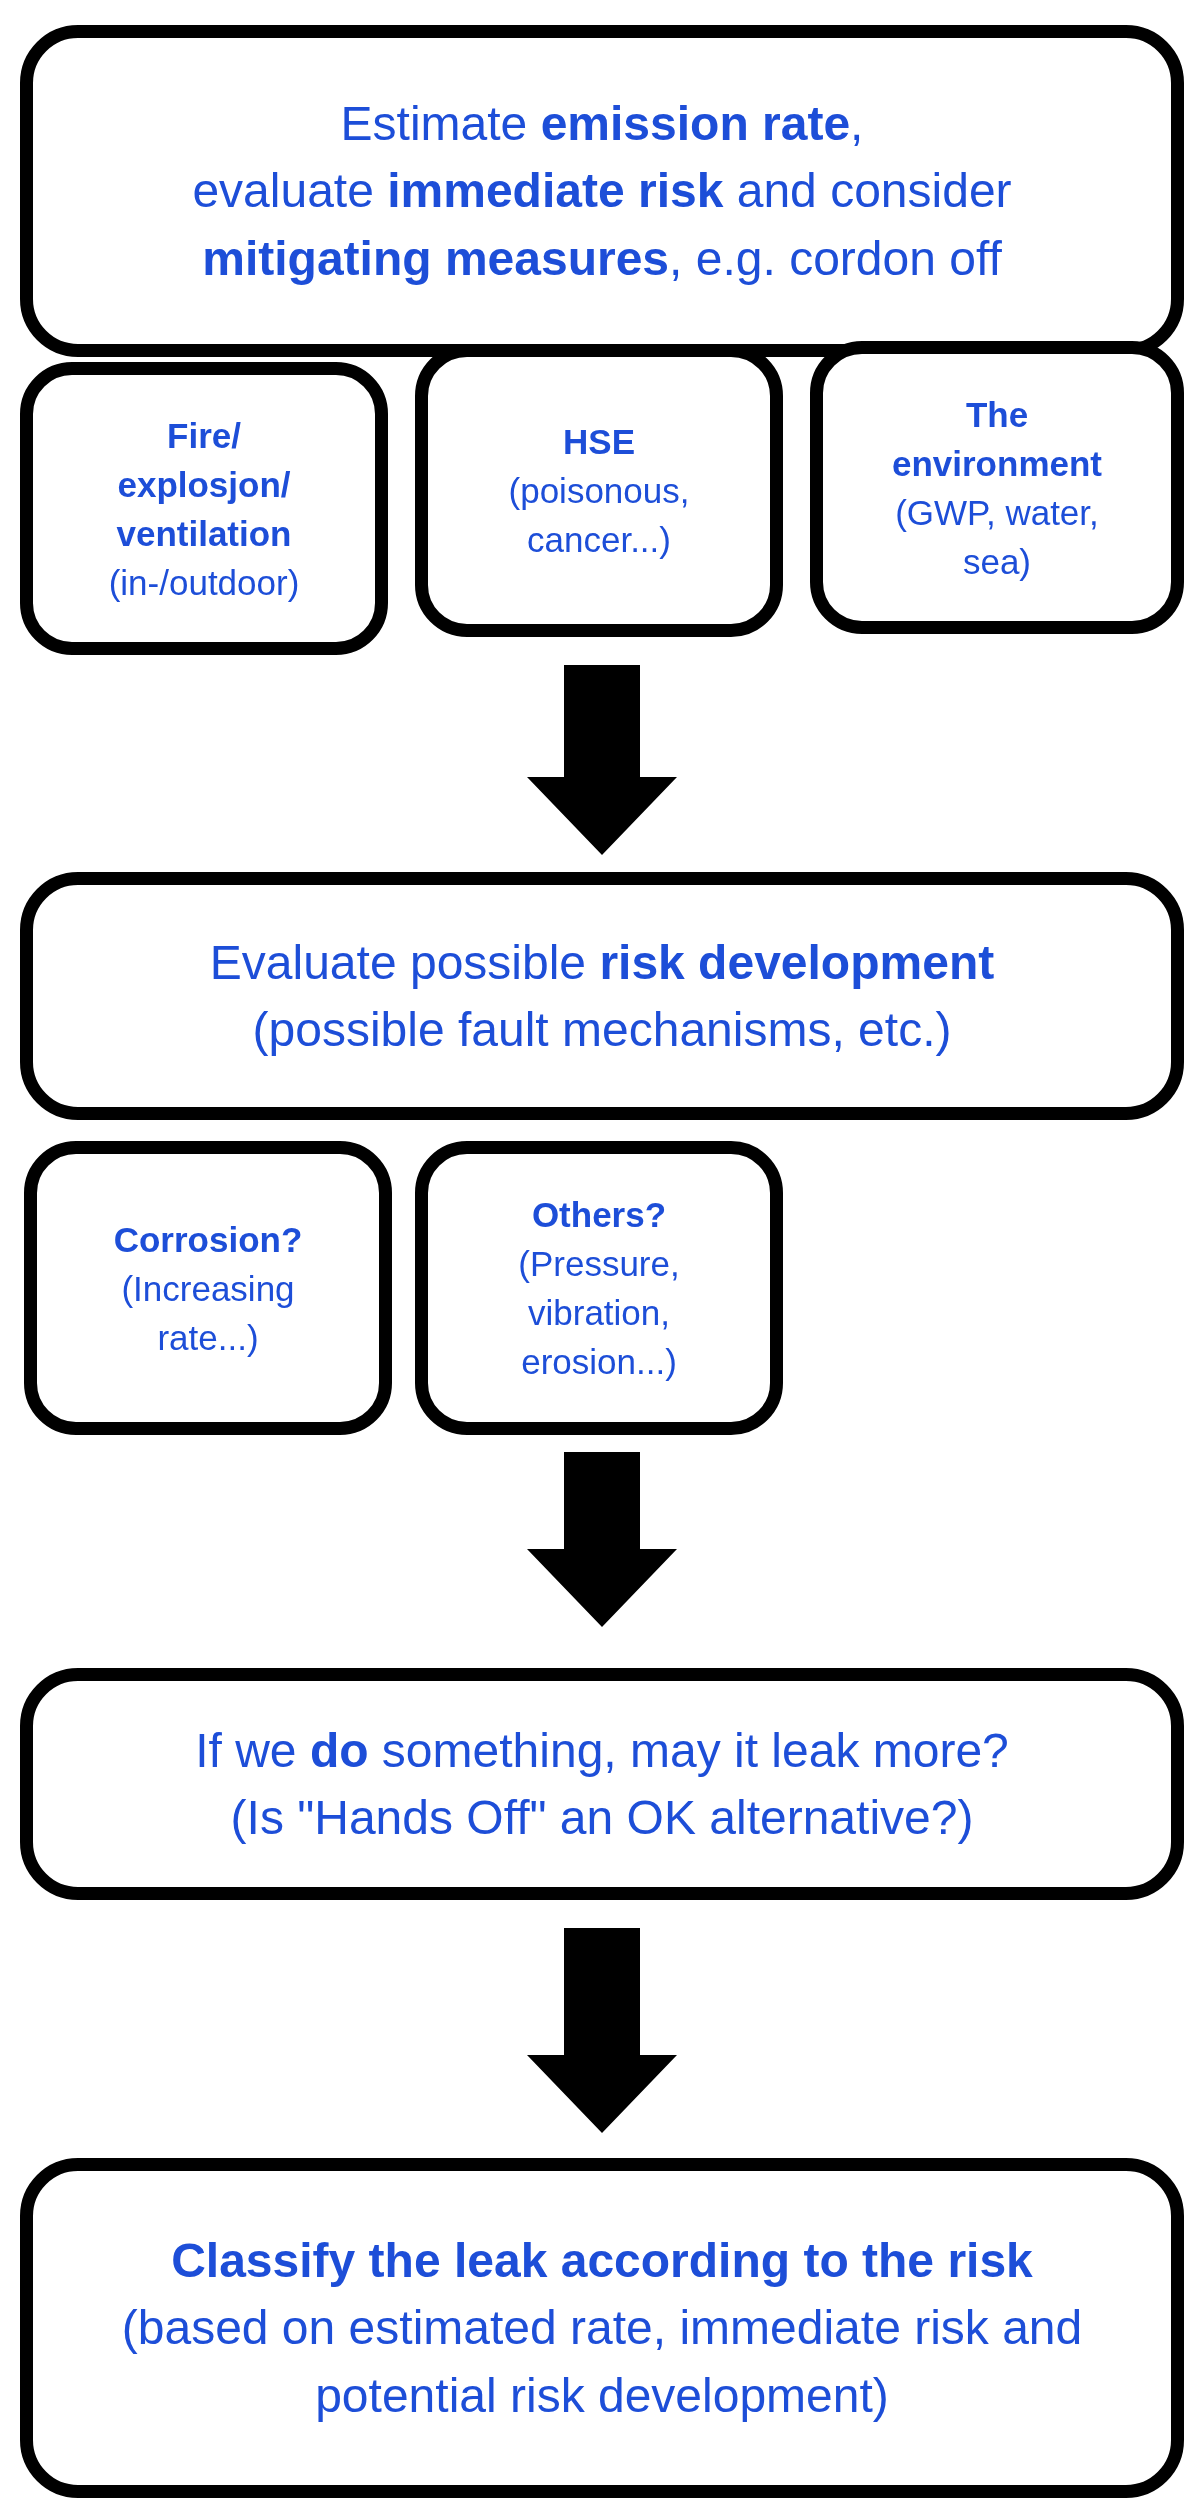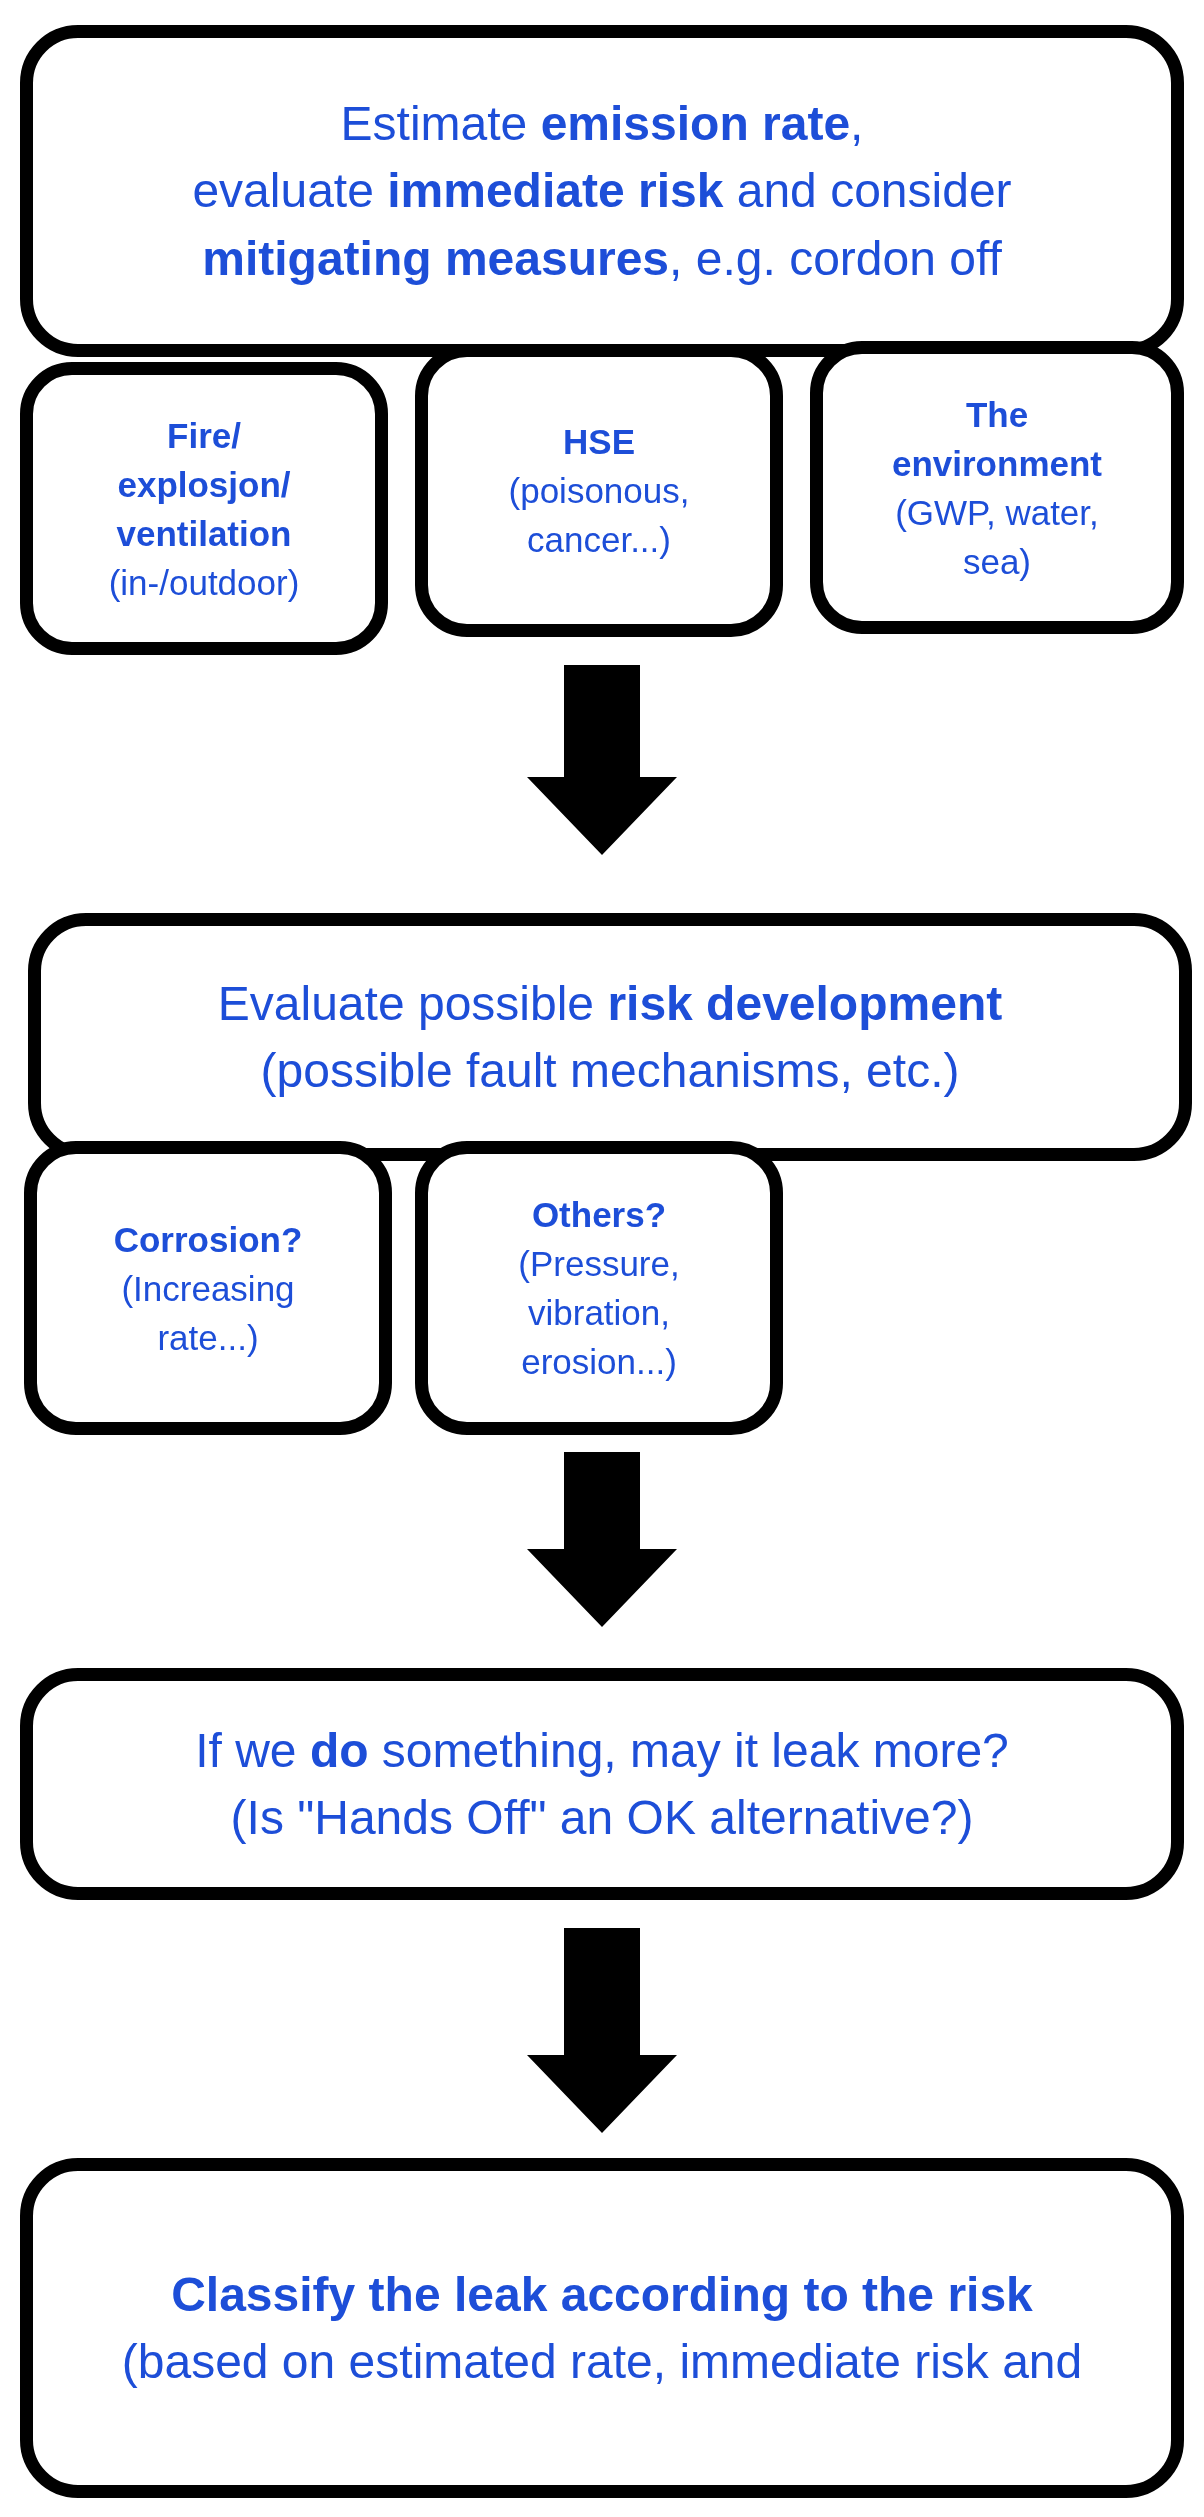--- a/index.html
+++ b/index.html
@@ -40,21 +40,21 @@
   .sub-title { font-weight: bold; white-space: pre-line; }
   .sub-detail { white-space: pre-line; }
   .line { display: block; }
   .arrow { position: absolute; fill: #000000; }
 
   #b1 { top: 25px;   height: 332px; }
   #row1-s1 { top: 362px; height: 293px; left: 20px;  width: 368px; align-items: center; }
   #row1-s2 { top: 344px; height: 293px; left: 415px; width: 368px; }
   #row1-s3 { top: 341px; height: 293px; left: 810px; width: 374px; }
   #arrow1 { left: 527px; top: 665px; }
-  #b2 { top: 913px;  height: 248px; margin-left: 8px; }
+  #b2 { top: 872px;  height: 248px; }
   #row2-s1 { top: 1141px; height: 294px; left: 24px;  width: 368px; }
   #row2-s2 { top: 1141px; height: 294px; left: 415px; width: 368px; }
   #row2-s3 { top: 1141px; height: 294px; left: 810px; width: 374px; }
   #arrow2 { left: 527px; top: 1452px; }
   #b3 { top: 1668px; height: 232px; }
   #arrow3 { left: 527px; top: 1928px; }
   #b4 { top: 2158px; height: 340px; }
 </style>
 </head>
 <body>
@@ -115,15 +115,16 @@
     <div class="line"><span class="seg">(Is "Hands Off" an OK alternative?)</span><span class="seg b"></span><span class="seg"></span></div>
   </div>
 
   <svg class="arrow" id="arrow3" width="150" height="205" viewBox="0 0 150 205">
     <polygon points="37,0 113,0 113,127 150,127 75,205 0,127 37,127"></polygon>
   </svg>
 
   <div class="box main-box" id="b4">
     <div class="line"><span class="seg"></span><span class="seg b">Classify the leak according to the risk</span><span class="seg"></span></div>
     <div class="line"><span class="seg">(based on estimated rate, immediate risk and</span><span class="seg b"></span><span class="seg"></span></div>
+    <div class="line"><span class="seg">potential risk development)</span><span class="seg b"></span><span class="seg"></span></div>
   </div>
 
 </div>
 
 </body></html>

